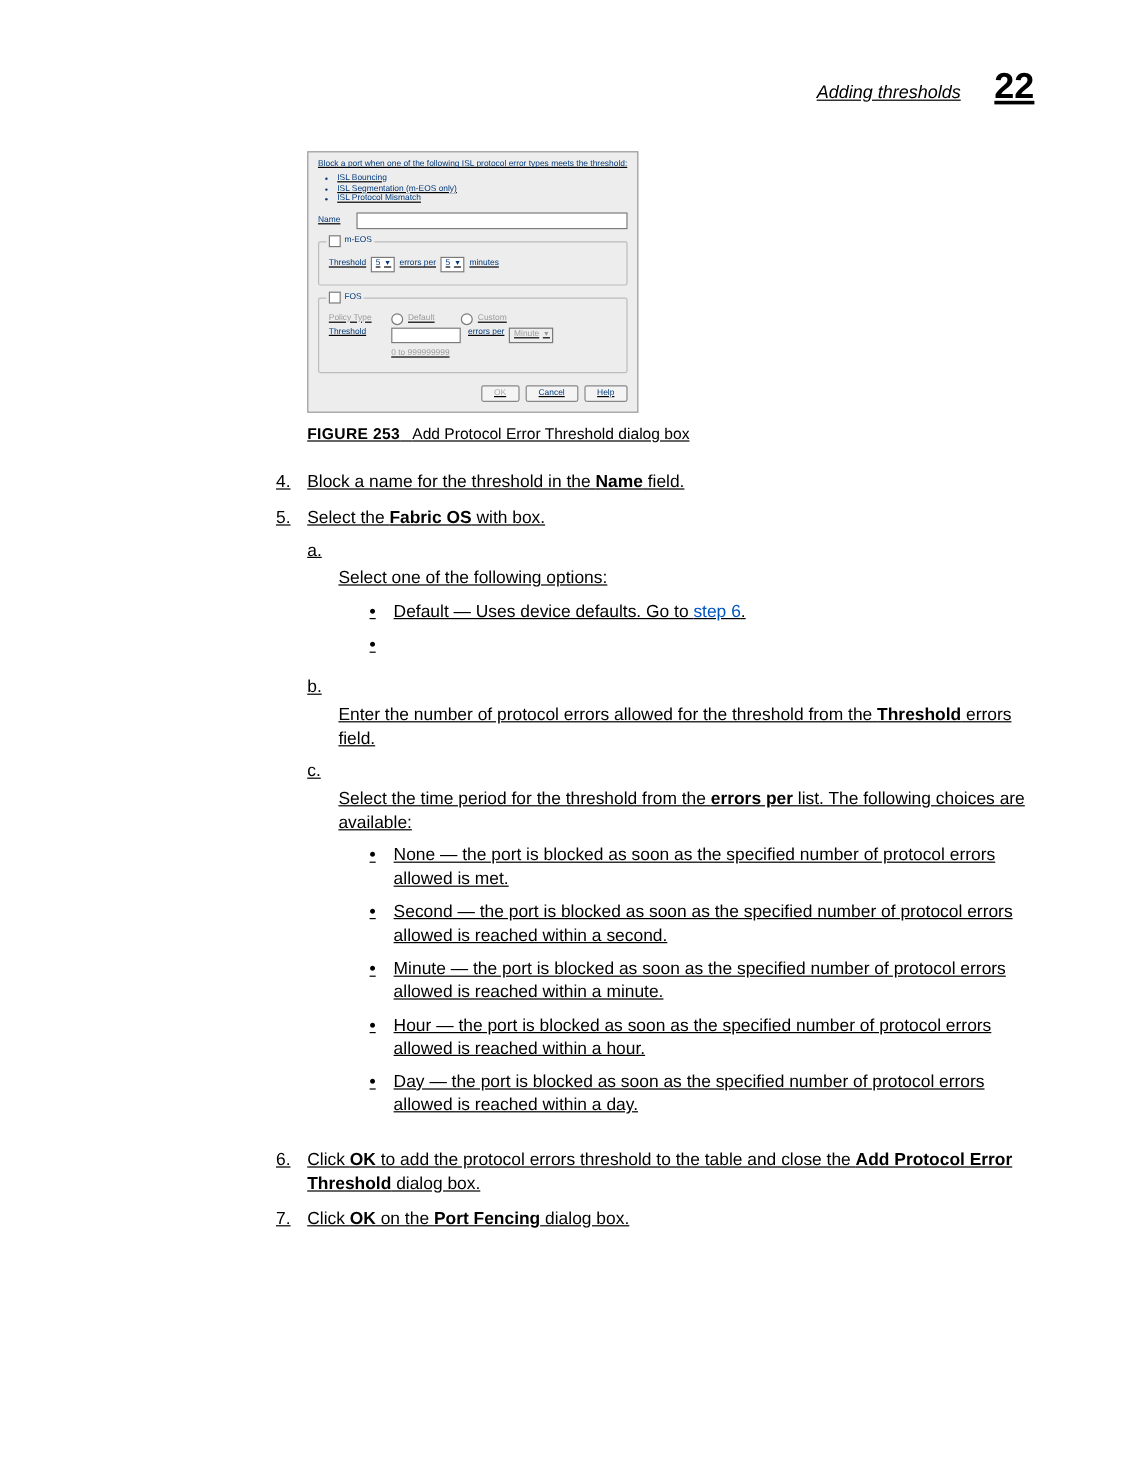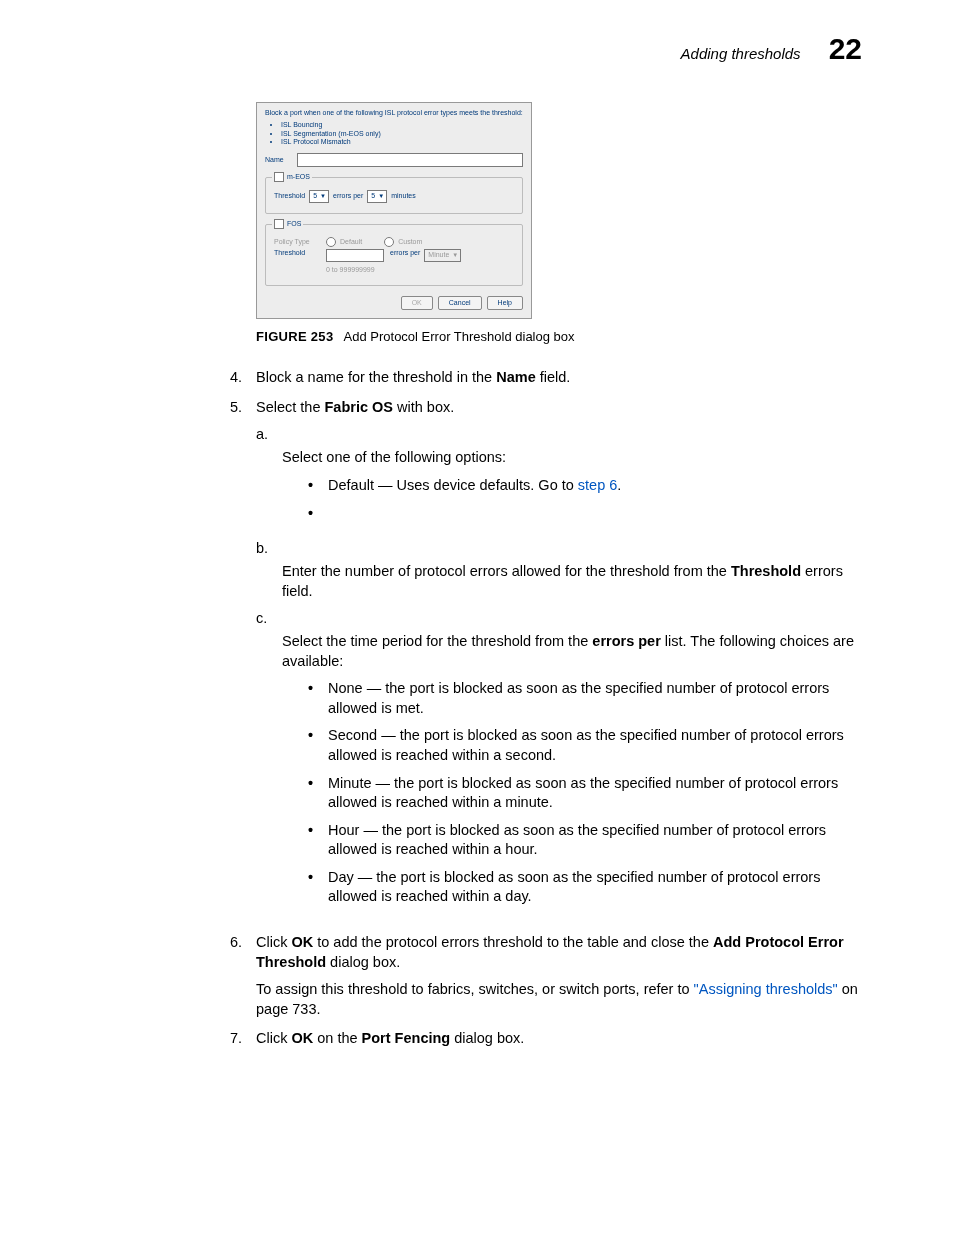--- a/index.html
+++ b/index.html
@@ -5,21 +5,22 @@
   body {
     margin: 0;
     padding: 0;
     background: #fff;
     font-family: Arial, Helvetica, sans-serif;
     color: #000;
     width: 954px;
     min-height: 1235px;
   }
   .page {
-    padding: 32px 86px 0 86px;
+    padding: 56px 86px 0 86px;
+    text-decoration: underline;
   }
   .hdr {
     display: flex;
     justify-content: flex-end;
     align-items: baseline;
     gap: 28px;
     margin-bottom: 36px;
     padding-right: 6px;
   }
   .hdr-title { font-size: 15px; font-style: italic; }
@@ -220,23 +221,20 @@
             </div>
           </li>
         </ol>
       </div>
     </li>
 
     <li>
       <span class="num">6.</span>
       <div class="body">
         <span>Click </span><span class="bold">OK</span><span> to add the protocol errors threshold to the table and close the </span><span class="bold">Add Protocol Error Threshold</span><span> dialog box.</span>
-        <div class="para">
-          <span>To assign this threshold to fabrics, switches, or switch ports, refer to </span><span class="link">"Assigning thresholds"</span><span> on page 733.</span>
-        </div>
       </div>
     </li>
 
     <li>
       <span class="num">7.</span>
       <div class="body">
         <span>Click </span><span class="bold">OK</span><span> on the </span><span class="bold">Port Fencing</span><span> dialog box.</span>
       </div>
     </li>
 

